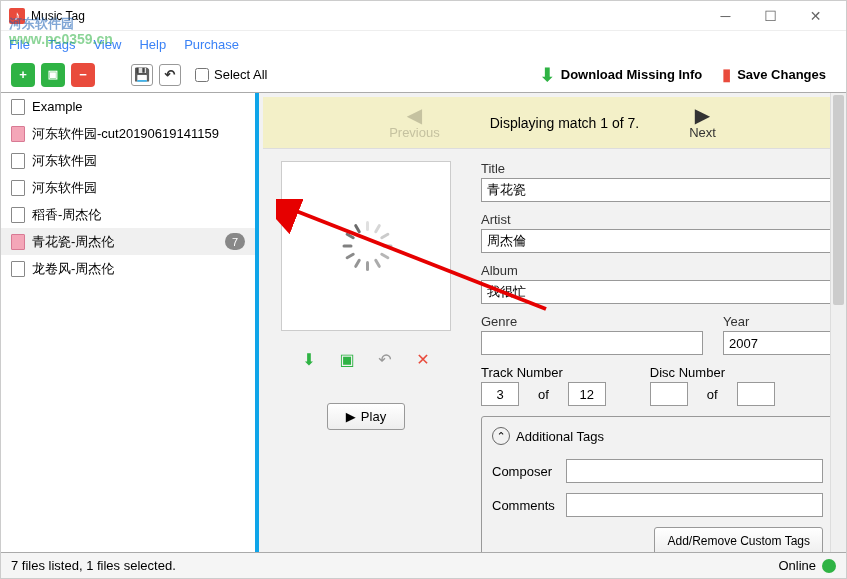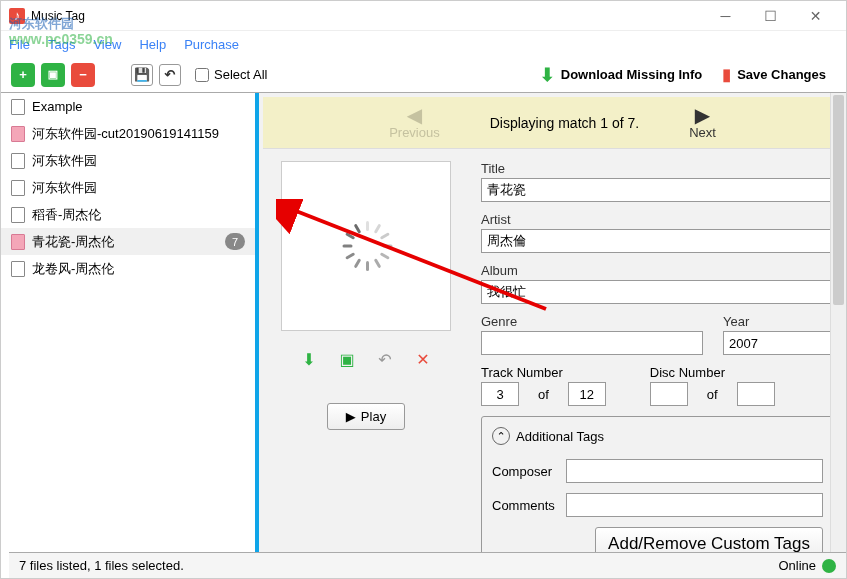--- a/index.html
+++ b/index.html
@@ -52,24 +52,24 @@
 .shortrow{display:flex;gap:44px;align-items:center}
 .shortrow .grp label{display:block;margin-bottom:2px}
 .shortrow input{width:38px;height:24px;border:1px solid #999;text-align:center}
 .shortrow .of{margin:0 19px}
 .addtags{border:1px solid #999;border-radius:3px;padding:10px;margin-top:8px;position:relative}
 .addtags .hdr{display:flex;align-items:center;gap:6px;font-size:13px;margin-bottom:14px}
 .addtags .hdr .chev{width:18px;height:18px;border:1px solid #666;border-radius:50%;display:flex;align-items:center;justify-content:center;font-size:11px}
 .addtags .frow{display:flex;align-items:center;gap:6px;margin-bottom:10px}
 .addtags .frow label{width:68px;font-size:13px}
 .addtags .frow input{flex:1;height:24px;border:1px solid #999;padding:0 5px}
-.custbtn{float:right;padding:6px 12px;border:1px solid #999;background:linear-gradient(#fff,#eee);border-radius:3px;font-size:17px}
+.custbtn{float:right;padding:6px 12px;border:1px solid #999;background:linear-gradient(#fff,#eee);border-radius:3px;font-size:12px}
 .scrollbar{position:absolute;right:0;top:0;bottom:0;width:16px;background:#f0f0f0;border-left:1px solid #ddd}
 .scrollbar .thumb{position:absolute;top:2px;left:2px;right:2px;height:210px;background:#ccc;border-radius:2px}
-.statusbar{position:absolute;bottom:0;left:8px;right:0;height:26px;border-top:1px solid #aaa;background:#f5f5f5;display:flex;align-items:center;padding:0 10px;font-size:13px}
+.statusbar{position:absolute;bottom:0;left:0;right:0;height:26px;border-top:1px solid #aaa;background:#f5f5f5;display:flex;align-items:center;padding:0 10px;font-size:13px}
 .statusbar .online{margin-left:auto;display:flex;align-items:center;gap:6px}
 .statusbar .dot{width:14px;height:14px;background:#2fb344;border-radius:50%}
 .watermark{position:absolute;top:2px;left:8px;font-size:28px;font-weight:bold;color:#1a5fb4;opacity:0.55;z-index:100;pointer-events:none}
 .watermark .url{font-size:14px;color:#2fb344;display:block;margin-top:-4px}
 .redarrow{position:absolute;top:198px;left:275px;z-index:50;pointer-events:none}
 </style>
 </head>
 <body>
 
 <div class="watermark">

